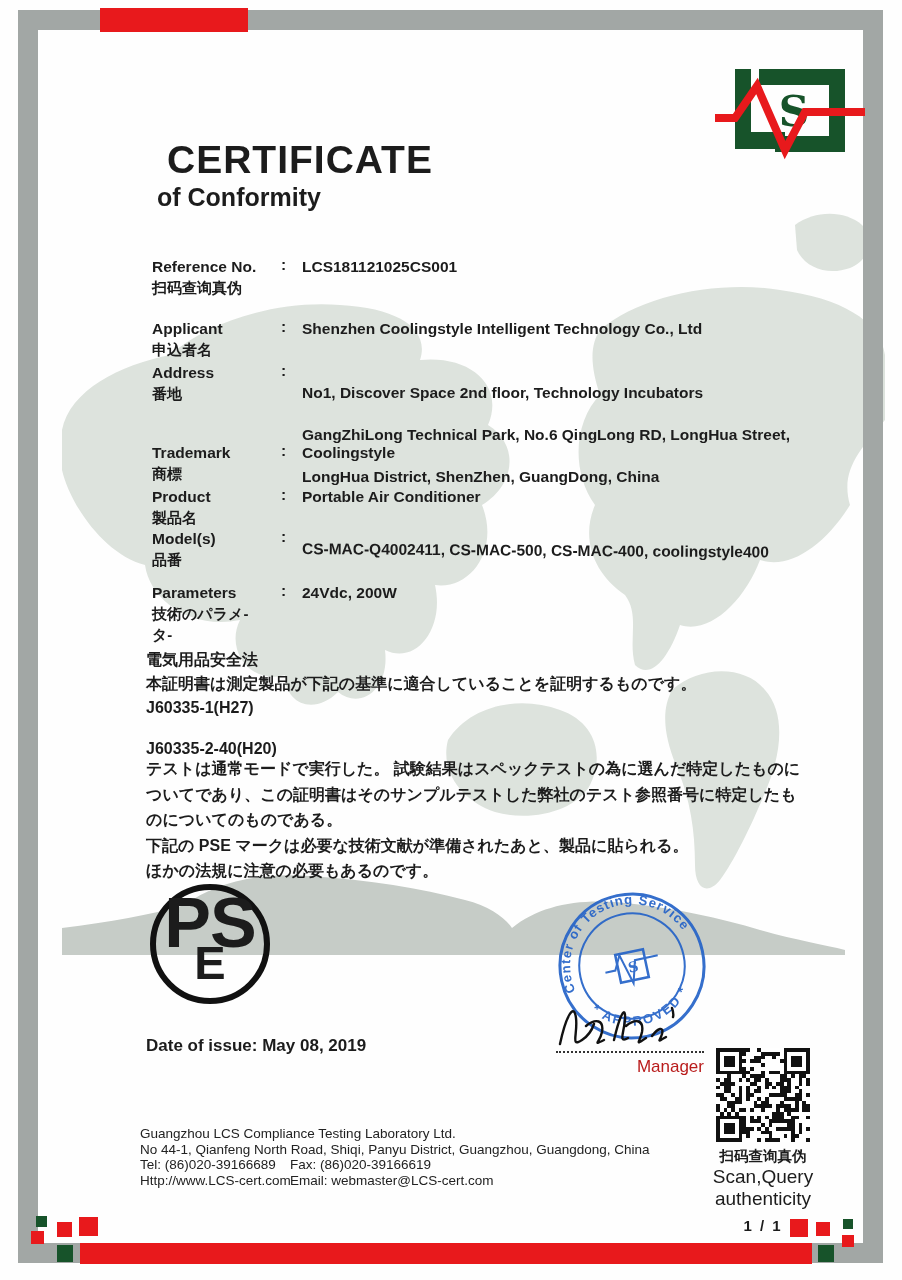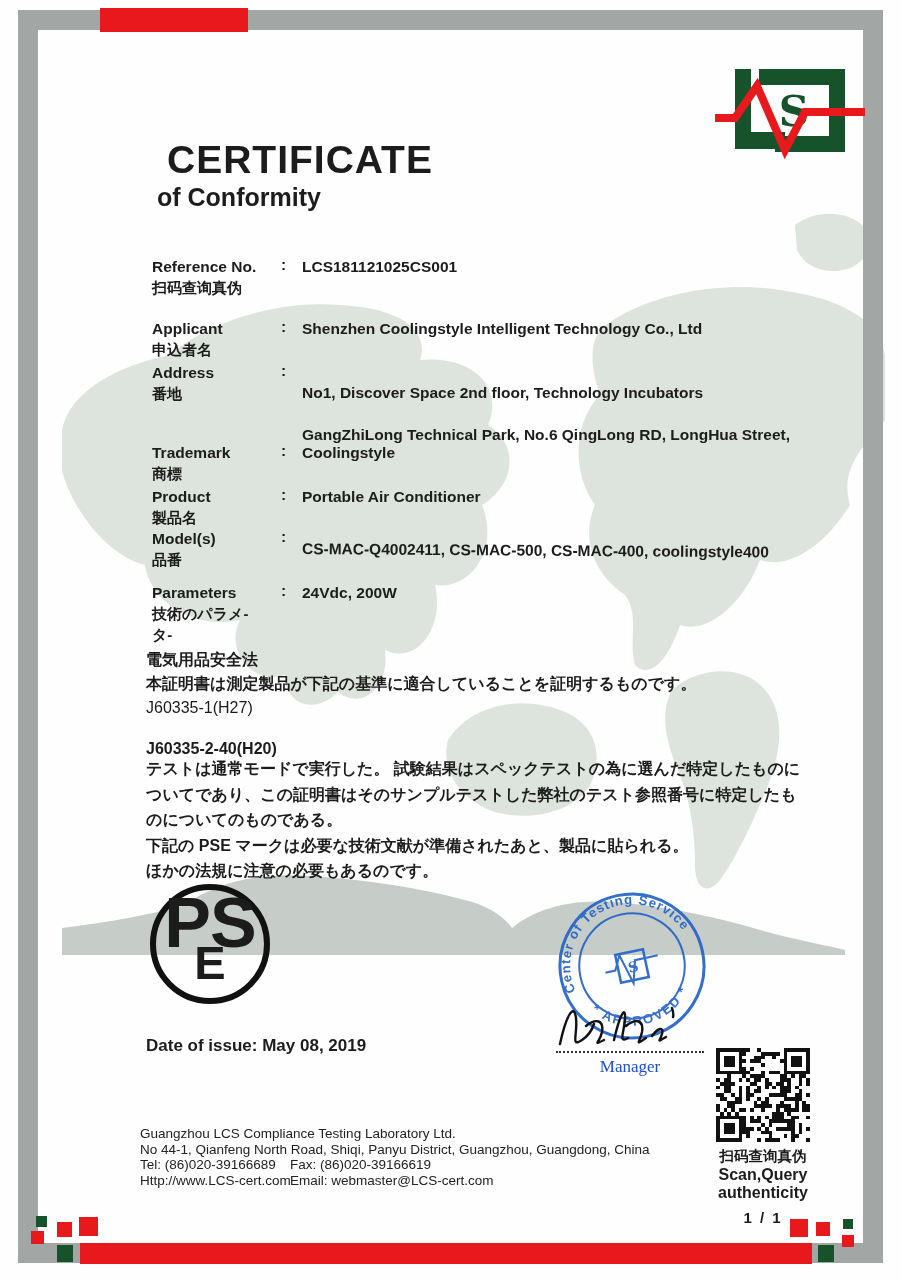--- a/index.html
+++ b/index.html
@@ -33,28 +33,28 @@
   
   .pse{position:absolute;left:150px;top:884px;width:120px;height:120px;border:6px solid #111;
        border-radius:50%;text-align:center;background:transparent;}
   .pse .ps{font-size:70px;font-weight:bold;letter-spacing:-1px;line-height:50px;margin-top:8px;}
   .pse .e{font-size:47px;font-weight:bold;line-height:42px;margin-top:-6px;}
   
   .stamp{position:absolute;left:556px;top:890px;width:152px;height:152px;transform:rotate(-12deg);opacity:.92;}
   
   .sig{position:absolute;left:552px;top:996px;}
   .dotline{position:absolute;left:556px;top:1051px;width:148px;border-bottom:2px dotted #333;}
-  .manager{position:absolute;left:556px;top:1057px;width:148px;text-align:center;font-size:17px;color:#1d4ed8;font-family:Liberation Serif, serif;}
+  .manager{position:absolute;left:556px;top:1057px;width:148px;text-align:right;font-size:17px;color:#b91c1c;}
   .date{position:absolute;left:146px;top:1036px;font-size:17px;font-weight:bold;}
   
   .qrblock{position:absolute;left:698px;top:1048px;width:130px;text-align:center;}
   .qr{width:94px;height:94px;margin:0 auto;display:grid;grid-template-columns:repeat(25,1fr);grid-template-rows:repeat(25,1fr);background:#fff;}
   .qr div{background:#fff;} .qr div.b{background:#111;}
   .qcap1{font-size:14.5px;font-weight:bold;margin-top:5px;}
-  .qcap2{font-size:16px;font-weight:bold;}
+  .qcap2{font-size:19px;font-weight:normal;}
   .qpage{font-size:15px;font-weight:bold;margin-top:7px;letter-spacing:2px;}
   
   .footer{position:absolute;left:140px;top:1126px;width:560px;font-size:13.5px;line-height:15.5px;color:#222;}
   .footer .cols{position:relative;height:15.5px;}
   .footer .c2{position:absolute;left:150px;top:0;white-space:nowrap;}
   .footer .c1{position:absolute;left:0;top:0;white-space:nowrap;}
 </style>
 </head>
 <body>
 
@@ -111,20 +111,21 @@
       <div class="fcolon">:</div>
       <div class="fvalue">Shenzhen Coolingstyle Intelligent Technology Co., Ltd</div>
     </div>
 
     <div class="frow" style="top:362px;">
       <div class="flabel"><span>Address</span><span class="jp">番地</span></div>
       <div class="fcolon">:</div>
       <div class="fvalue">
         <span>No1, Discover Space 2nd floor, Technology Incubators</span>
         <span>GangZhiLong Technical Park, No.6 QingLong RD, LongHua Street,</span>
+        <span>LongHua District, ShenZhen, GuangDong, China</span>
       </div>
     </div>
 
     <div class="frow" style="top:442px;">
       <div class="flabel"><span>Trademark</span><span class="jp">商標</span></div>
       <div class="fcolon">:</div>
       <div class="fvalue">Coolingstyle</div>
     </div>
 
     <div class="frow" style="top:486px;">
@@ -141,21 +142,21 @@
 
     <div class="frow" style="top:582px;">
       <div class="flabel"><span>Parameters</span><span class="jp">技術のパラメ-</span><span class="jp">タ-</span></div>
       <div class="fcolon">:</div>
       <div class="fvalue">24Vdc, 200W</div>
     </div>
 
     <div class="abs jtext" style="left:146px;top:648px;width:680px;">
       <div>電気用品安全法</div>
       <div>本証明書は測定製品が下記の基準に適合していることを証明するものです。</div>
-      <div style="font-weight:normal;">J60335-1(H27)</div>
+      <div style="font-weight:bold;">J60335-1(H27)</div>
       <div style="font-weight:bold;margin-top:17px;">J60335-2-40(H20)</div>
     </div>
 
     <div class="abs jtext notes" style="left:146px;top:756px;width:665px;">
       <div>テストは通常モードで実行した。 試験結果はスペックテストの為に選んだ特定したものについてであり、この証明書はそのサンプルテストした弊社のテスト参照番号に特定したものについてのものである。</div>
       <div>下記の PSE マークは必要な技術文献が準備されたあと、製品に貼られる。</div>
       <div>ほかの法規に注意の必要もあるのです。</div>
     </div>
 
     <div class="pse">

